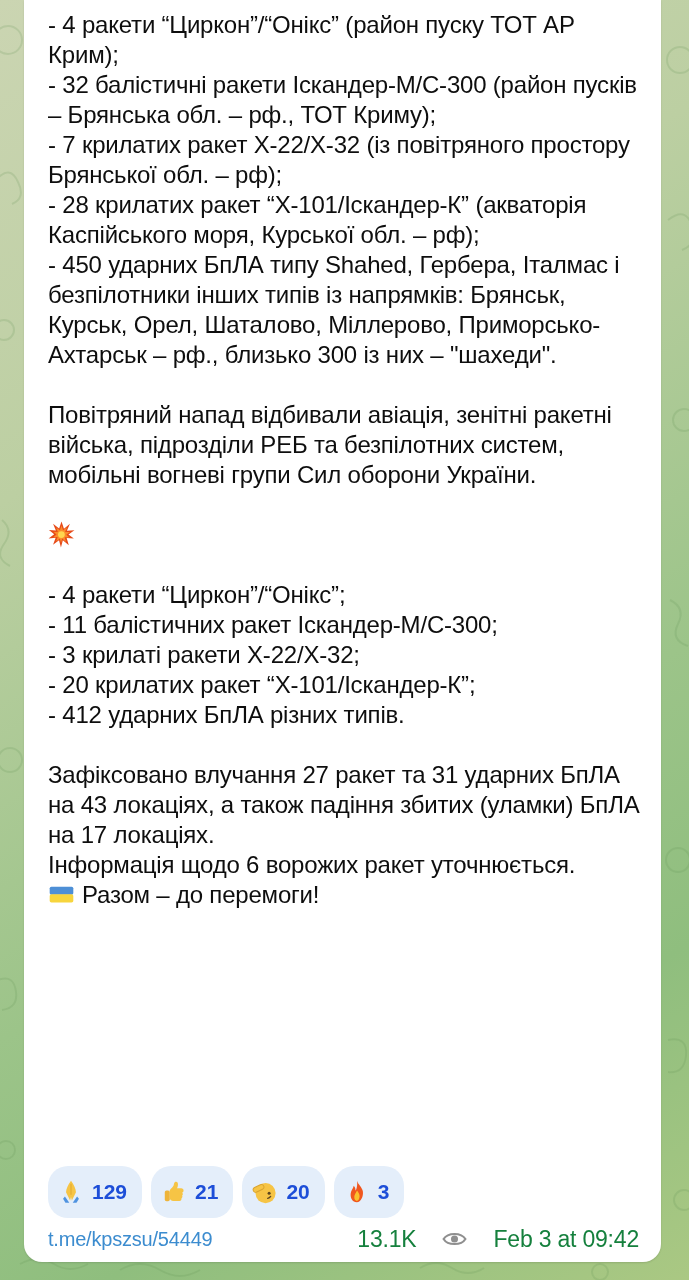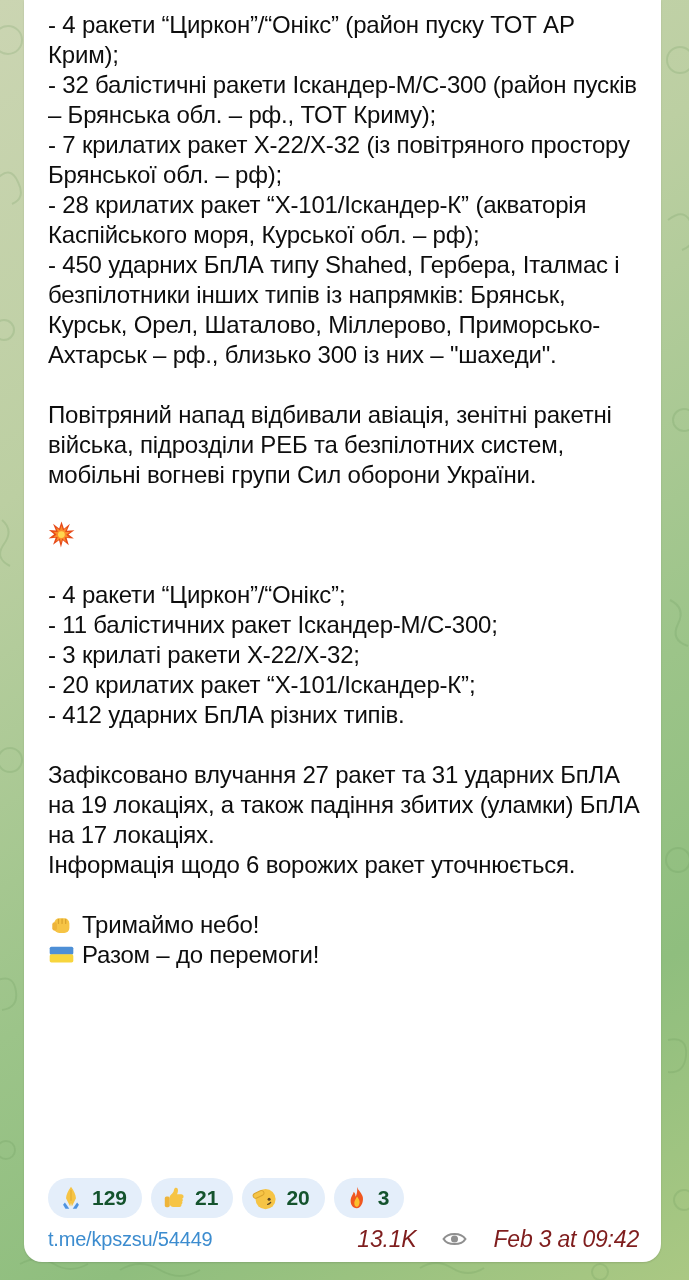--- a/index.html
+++ b/index.html
@@ -26,33 +26,33 @@
   .block:first-child, .block.tight{ margin-top:0; }
   .block-text{ white-space:pre-line; }
 
   .emoji{ display:inline-block; width:27px; height:27px; vertical-align:-5px; margin-right:7px; }
 
   .reactions{
     position:absolute; left:24px; bottom:44px;
     display:flex; gap:9px; align-items:center;
   }
   .pill{
-    height:40px; border:none; border-radius:20px; background:#e4eefa;
+    height:52px; border:none; border-radius:20px; background:#e4eefa;
     display:flex; align-items:center; gap:8px; padding:0 15px 0 10px;
-    color:#14532d; font-size:21px; font-weight:700; cursor:pointer;
+    color:#1d4ed8; font-size:21px; font-weight:700; cursor:pointer;
     font-family:"Liberation Sans","DejaVu Sans",sans-serif;
   }
   .pill .emoji{ width:26px; height:26px; vertical-align:0; margin:0; }
 
   .footer{
     position:absolute; left:24px; right:22px; bottom:8px; height:30px;
     display:flex; justify-content:space-between; align-items:center;
   }
   .post-link{ color:#3c8ccf; font-size:20px; letter-spacing:-0.2px; text-decoration:none; cursor:pointer; }
-  .meta{ display:flex; align-items:center; gap:26px; color:#7f1d1d; font-size:23px; letter-spacing:-0.2px;font-style:italic; }
+  .meta{ display:flex; align-items:center; gap:26px; color:#15803d; font-size:23px; letter-spacing:-0.2px; }
   .eye{ width:25px; height:18px; display:inline-block; }
 </style>
 </head>
 <body>
 
 <div class="stage">
 
   <svg class="doodles" viewBox="0 0 689 1280" xmlns="http://www.w3.org/2000/svg">
     <g fill="none" stroke="#5f8f52" stroke-width="2" opacity="0.18">
       <circle cx="8" cy="40" r="14"></circle>
@@ -103,36 +103,25 @@
 
       <div class="block">
         <span class="block-text">- 4 ракети “Циркон”/“Онікс”;
 - 11 балістичних ракет Іскандер-М/С-300;
 - 3 крилаті ракети Х-22/Х-32;
 - 20 крилатих ракет “Х-101/Іскандер-К”;
 - 412 ударних БпЛА різних типів.</span>
       </div>
 
       <div class="block">
-        <span class="block-text">Зафіксовано влучання 27 ракет та 31 ударних БпЛА на 19 локаціях, а також падіння збитих (уламки) БпЛА на 17 локаціях.
+        <span class="block-text">Зафіксовано влучання 27 ракет та 31 ударних БпЛА на 43 локаціях, а також падіння збитих (уламки) БпЛА на 17 локаціях.
 Інформація щодо 6 ворожих ракет уточнюється.</span>
       </div>
 
 
-      <div class="block">
-        <svg class="emoji" viewBox="0 0 24 24">
-            <rect x="5.5" y="6.5" width="13.5" height="13" rx="4.5" fill="#f6c445"></rect>
-            <rect x="3.8" y="10" width="4.2" height="7.5" rx="2.1" fill="#eeb43a"></rect>
-            <g stroke="#d9a32e" stroke-width="1.1" stroke-linecap="round">
-              <line x1="9.3" y1="7.5" x2="9.3" y2="11"></line>
-              <line x1="12.5" y1="7.2" x2="12.5" y2="11"></line>
-              <line x1="15.7" y1="7.5" x2="15.7" y2="11"></line>
-            </g>
-          </svg><span class="block-text">Тримаймо небо!</span>
-      </div>
 
       <div class="block tight">
         <svg class="emoji" viewBox="0 0 24 24">
             <rect x="1.5" y="5" width="21" height="7.2" rx="1.5" fill="#4d8fd6"></rect>
             <rect x="1.5" y="11.8" width="21" height="7.2" rx="1.5" fill="#f7d53d"></rect>
           </svg><span class="block-text">Разом – до перемоги!</span>
       </div>
 
     </div>
 

